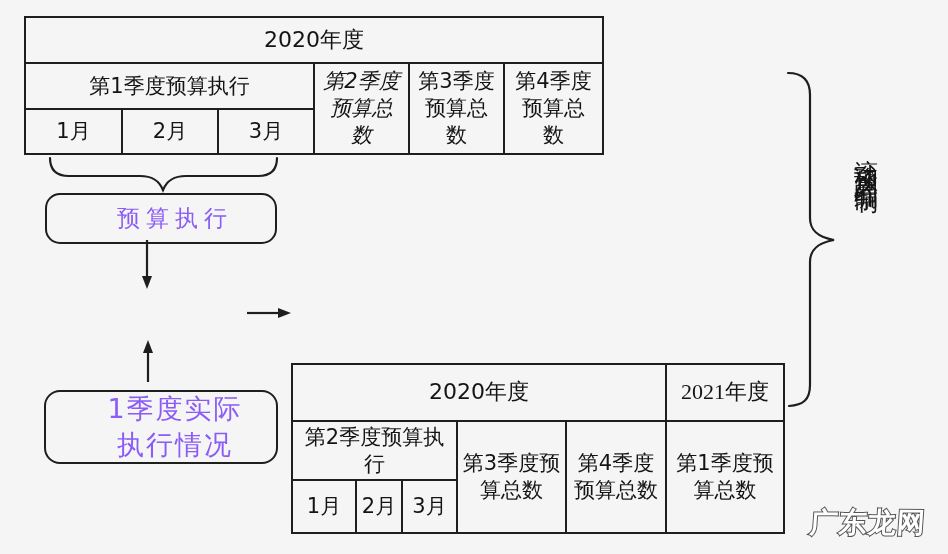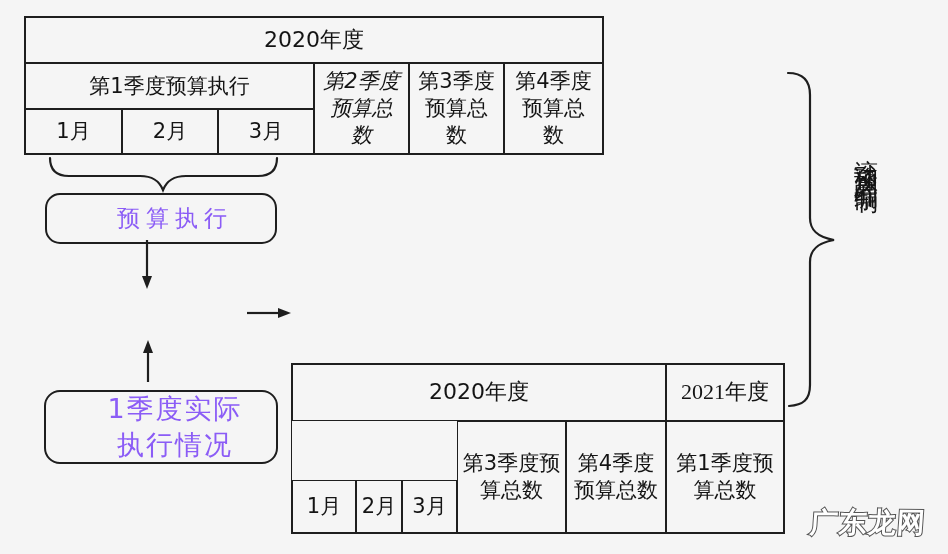--- a/index.html
+++ b/index.html
@@ -81,20 +81,22 @@
     <div class="cell" style="grid-column:3/4;grid-row:3;">3月</div>
   </div>
 
   <div class="flowbox" id="box-budget-exec">预算执行</div>
   <div class="flowbox" id="box-actual">1季度实际
 执行情况</div>
 
   <div class="tbl" id="bottom-table">
     <div class="cell year" style="grid-column:1/6;grid-row:1;">2020年度</div>
     <div class="cell year" style="grid-column:6/7;grid-row:1;font-family:Liberation Serif, serif;">2021年度</div>
+    <div class="cell" style="grid-column:1/4;grid-row:2;">第2季度预算执
+行</div>
     <div class="cell" style="grid-column:4/5;grid-row:2/4;">第3季度预
 算总数</div>
     <div class="cell" style="grid-column:5/6;grid-row:2/4;">第4季度
 预算总数</div>
     <div class="cell" style="grid-column:6/7;grid-row:2/4;">第1季度预
 算总数</div>
     <div class="cell" style="grid-column:1/2;grid-row:3;">1月</div>
     <div class="cell" style="grid-column:2/3;grid-row:3;">2月</div>
     <div class="cell" style="grid-column:3/4;grid-row:3;">3月</div>
   </div>

